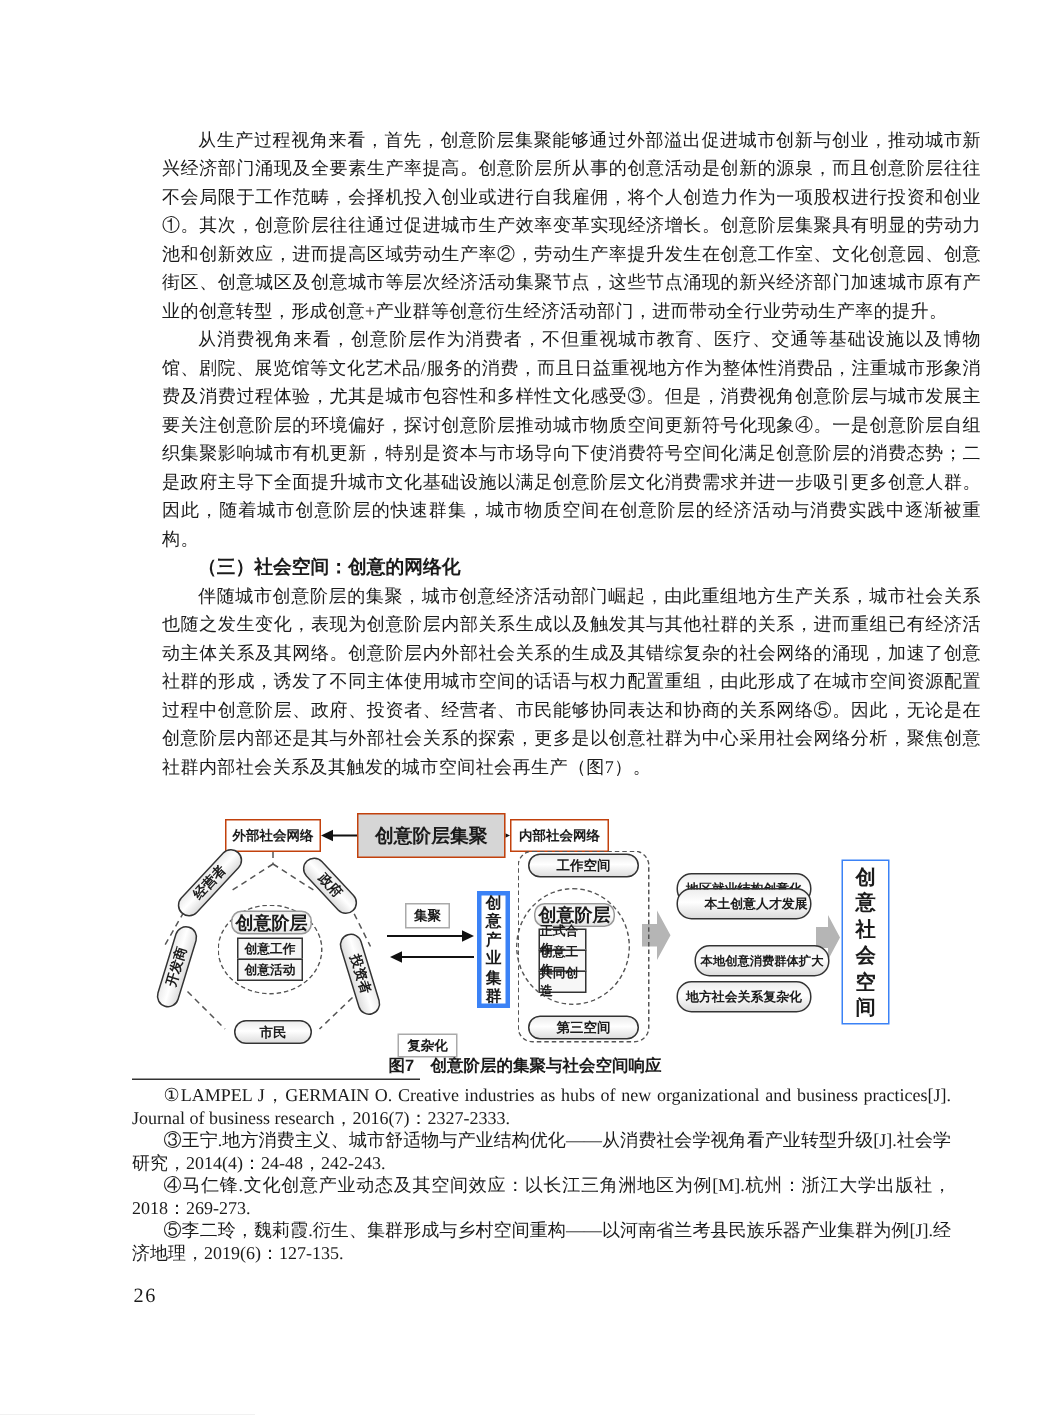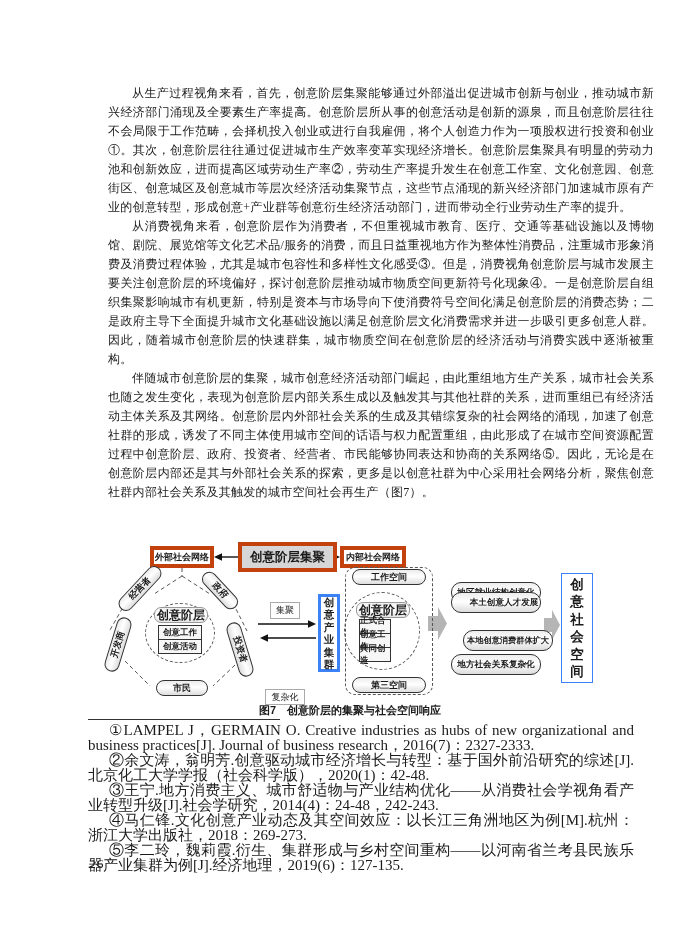--- a/index.html
+++ b/index.html
@@ -6,62 +6,63 @@
   .page{position:relative;width:700px;height:943px;margin:0 auto;background:#ffffff;
         font-family:"Liberation Serif",serif;color:#1b1b1b;overflow:hidden;}
   .body-text{position:absolute;left:88px;top:84px;width:546px;margin-left:20px;}
   .para{font-size:12px;line-height:19px;text-align:justify;text-indent:24px;
         letter-spacing:0.3px;margin:0;}
   .sec-heading{font-size:12.5px;line-height:19px;font-weight:bold;text-indent:24px;
         font-family:"Liberation Sans",sans-serif;margin:0;}
   
   .figure-area{position:absolute;left:88px;top:540px;width:545px;height:163px;
         font-family:"Liberation Sans",sans-serif;}
-  .fbox{position:absolute;box-sizing:border-box;border:4px solid #c2410c;background:#fff;
+  .fbox{position:absolute;box-sizing:border-box;border:1px solid #c2410c;background:#fff;
         display:flex;align-items:center;justify-content:center;font-weight:bold;
         text-align:center;white-space:nowrap;}
   .gray{background:#d6d6d6;}
   .dashedc{position:absolute;box-sizing:border-box;border:1px dashed #555;border-radius:50%;}
   .dashedr{position:absolute;box-sizing:border-box;border:1px dashed #555;border-radius:10px;}
   .ppill{position:absolute;box-sizing:border-box;border:1px solid #333;border-radius:8px;
         background:linear-gradient(180deg,#ececec,#ffffff 45%,#dedede);
         font-size:9px;font-weight:bold;display:flex;align-items:center;justify-content:center;
         white-space:nowrap;}
   .rot{transform-origin:center;}
   .smlab{position:absolute;box-sizing:border-box;border:1px solid #aaa;background:#fff;
-        font-size:9px;font-weight:normal;display:flex;align-items:center;justify-content:center;}
+        font-size:9px;font-weight:bold;display:flex;align-items:center;justify-content:center;}
   .cell{box-sizing:border-box;border:1px solid #333;background:#f7f7f7;font-size:8.5px;
         font-weight:bold;display:flex;align-items:center;justify-content:center;height:15px;}
   .cell+.cell{margin-top:-1px;}
   .vbox{position:absolute;box-sizing:border-box;border:3px solid #3b82f6;background:#fff;
         display:flex;align-items:center;justify-content:center;font-weight:bold;}
   .vbox span{display:block;word-break:break-all;text-align:center;}
   .circlab{position:absolute;border:1px solid #999;border-radius:7px;
         background:linear-gradient(180deg,#efefef,#ffffff 50%,#e4e4e4);
         font-size:12px;font-weight:bold;display:flex;align-items:center;justify-content:center;}
   .outpill{position:absolute;box-sizing:border-box;border:1px solid #333;border-radius:10px;
         background:linear-gradient(180deg,#ededed,#ffffff 45%,#dcdcdc);
         font-size:8.6px;font-weight:bold;display:flex;align-items:center;justify-content:center;
         width:90px;height:21px;left:363px;white-space:nowrap;}
   .caption{position:absolute;left:88px;top:703px;width:524px;text-align:center;
         font-family:"Liberation Sans",sans-serif;font-size:11px;font-weight:bold;}
   .fn-rule{position:absolute;left:88px;top:719px;width:192px;border-top:1px solid #333;}
   .footnotes{position:absolute;left:88px;top:723px;width:546px;}
-  .footnote{font-size:15px;line-height:15px;text-indent:21px;margin:0;text-align:justify;}
+  .footnote{font-size:12px;line-height:15px;text-indent:21px;margin:0;text-align:justify;}
   .page-num{position:absolute;left:89px;top:856px;font-size:13.5px;letter-spacing:1px;}
   svg.connectors{position:absolute;left:0;top:0;pointer-events:none;}
 </style>
 </head>
 <body>
 
 <div class="page">
 
   <div class="body-text">
     <p class="para">从生产过程视角来看，首先，创意阶层集聚能够通过外部溢出促进城市创新与创业，推动城市新兴经济部门涌现及全要素生产率提高。创意阶层所从事的创意活动是创新的源泉，而且创意阶层往往不会局限于工作范畴，会择机投入创业或进行自我雇佣，将个人创造力作为一项股权进行投资和创业①。其次，创意阶层往往通过促进城市生产效率变革实现经济增长。创意阶层集聚具有明显的劳动力池和创新效应，进而提高区域劳动生产率②，劳动生产率提升发生在创意工作室、文化创意园、创意街区、创意城区及创意城市等层次经济活动集聚节点，这些节点涌现的新兴经济部门加速城市原有产业的创意转型，形成创意+产业群等创意衍生经济活动部门，进而带动全行业劳动生产率的提升。</p>
     <p class="para">从消费视角来看，创意阶层作为消费者，不但重视城市教育、医疗、交通等基础设施以及博物馆、剧院、展览馆等文化艺术品/服务的消费，而且日益重视地方作为整体性消费品，注重城市形象消费及消费过程体验，尤其是城市包容性和多样性文化感受③。但是，消费视角创意阶层与城市发展主要关注创意阶层的环境偏好，探讨创意阶层推动城市物质空间更新符号化现象④。一是创意阶层自组织集聚影响城市有机更新，特别是资本与市场导向下使消费符号空间化满足创意阶层的消费态势；二是政府主导下全面提升城市文化基础设施以满足创意阶层文化消费需求并进一步吸引更多创意人群。因此，随着城市创意阶层的快速群集，城市物质空间在创意阶层的经济活动与消费实践中逐渐被重构。</p>
+    <p class="sec-heading">（三）社会空间：创意的网络化</p>
     <p class="para">伴随城市创意阶层的集聚，城市创意经济活动部门崛起，由此重组地方生产关系，城市社会关系也随之发生变化，表现为创意阶层内部关系生成以及触发其与其他社群的关系，进而重组已有经济活动主体关系及其网络。创意阶层内外部社会关系的生成及其错综复杂的社会网络的涌现，加速了创意社群的形成，诱发了不同主体使用城市空间的话语与权力配置重组，由此形成了在城市空间资源配置过程中创意阶层、政府、投资者、经营者、市民能够协同表达和协商的关系网络⑤。因此，无论是在创意阶层内部还是其与外部社会关系的探索，更多是以创意社群为中心采用社会网络分析，聚焦创意社群内部社会关系及其触发的城市空间社会再生产（图7）。</p>
   </div>
 
   <div class="figure-area">
 
     <svg class="connectors" width="545" height="163" viewBox="0 0 545 163">
 
       <line x1="150" y1="17" x2="132" y2="17" stroke="#111" stroke-width="1.4"></line>
       <polygon points="126,17 134,13.2 134,20.8" fill="#111"></polygon>
       <line x1="228" y1="17" x2="246" y2="17" stroke="#111" stroke-width="1.4"></line>
@@ -130,21 +131,20 @@
       <span style="width:15px;line-height:17.5px;">创意社会空间</span>
     </div>
   </div>
 
   <div class="caption">图7　创意阶层的集聚与社会空间响应</div>
 
   <div class="fn-rule"></div>
 
   <div class="footnotes">
     <p class="footnote">①LAMPEL J，GERMAIN O. Creative industries as hubs of new organizational and business practices[J]. Journal of business research，2016(7)：2327-2333.</p>
-    <p class="footnote">②余文涛，翁明芳.创意驱动城市经济增长与转型：基于国外前沿研究的综述[J].北京化工大学学报（社会科学版），2020(1)：42-48.</p>
     <p class="footnote">③王宁.地方消费主义、城市舒适物与产业结构优化——从消费社会学视角看产业转型升级[J].社会学研究，2014(4)：24-48，242-243.</p>
     <p class="footnote">④马仁锋.文化创意产业动态及其空间效应：以长江三角洲地区为例[M].杭州：浙江大学出版社，2018：269-273.</p>
     <p class="footnote">⑤李二玲，魏莉霞.衍生、集群形成与乡村空间重构——以河南省兰考县民族乐器产业集群为例[J].经济地理，2019(6)：127-135.</p>
   </div>
 
   <div class="page-num">26</div>
 
 </div>
 
 </body></html>

